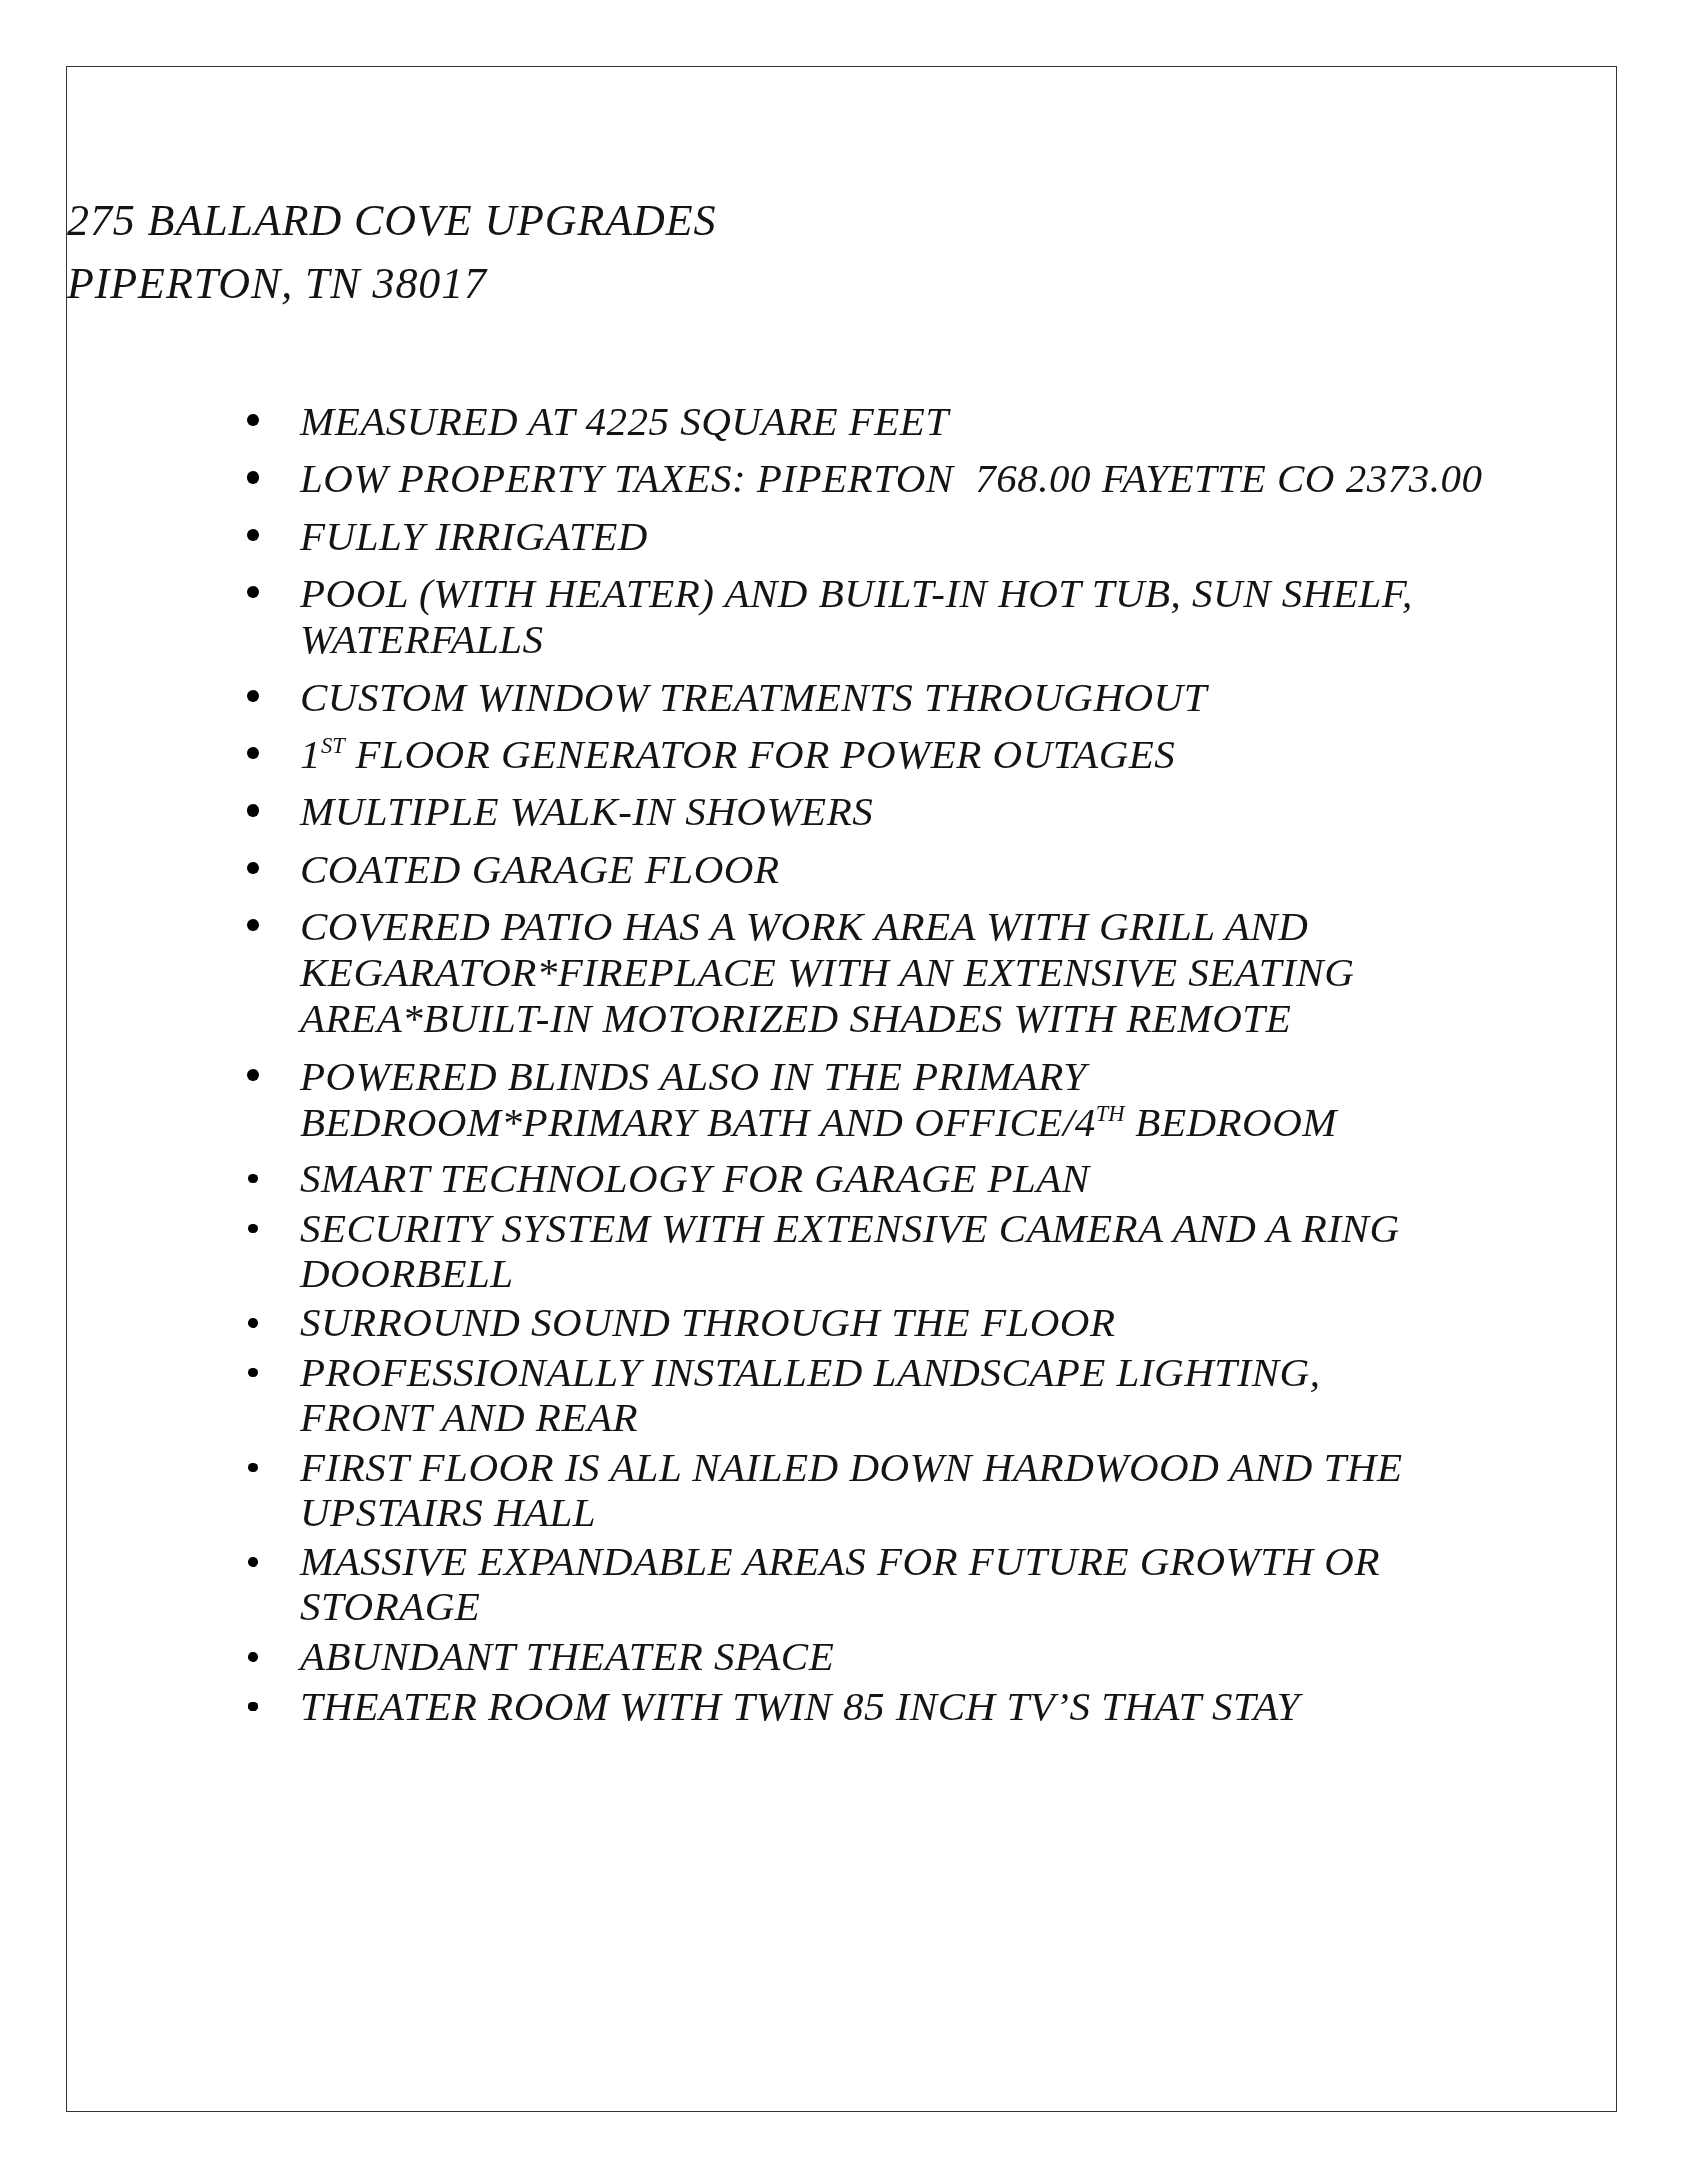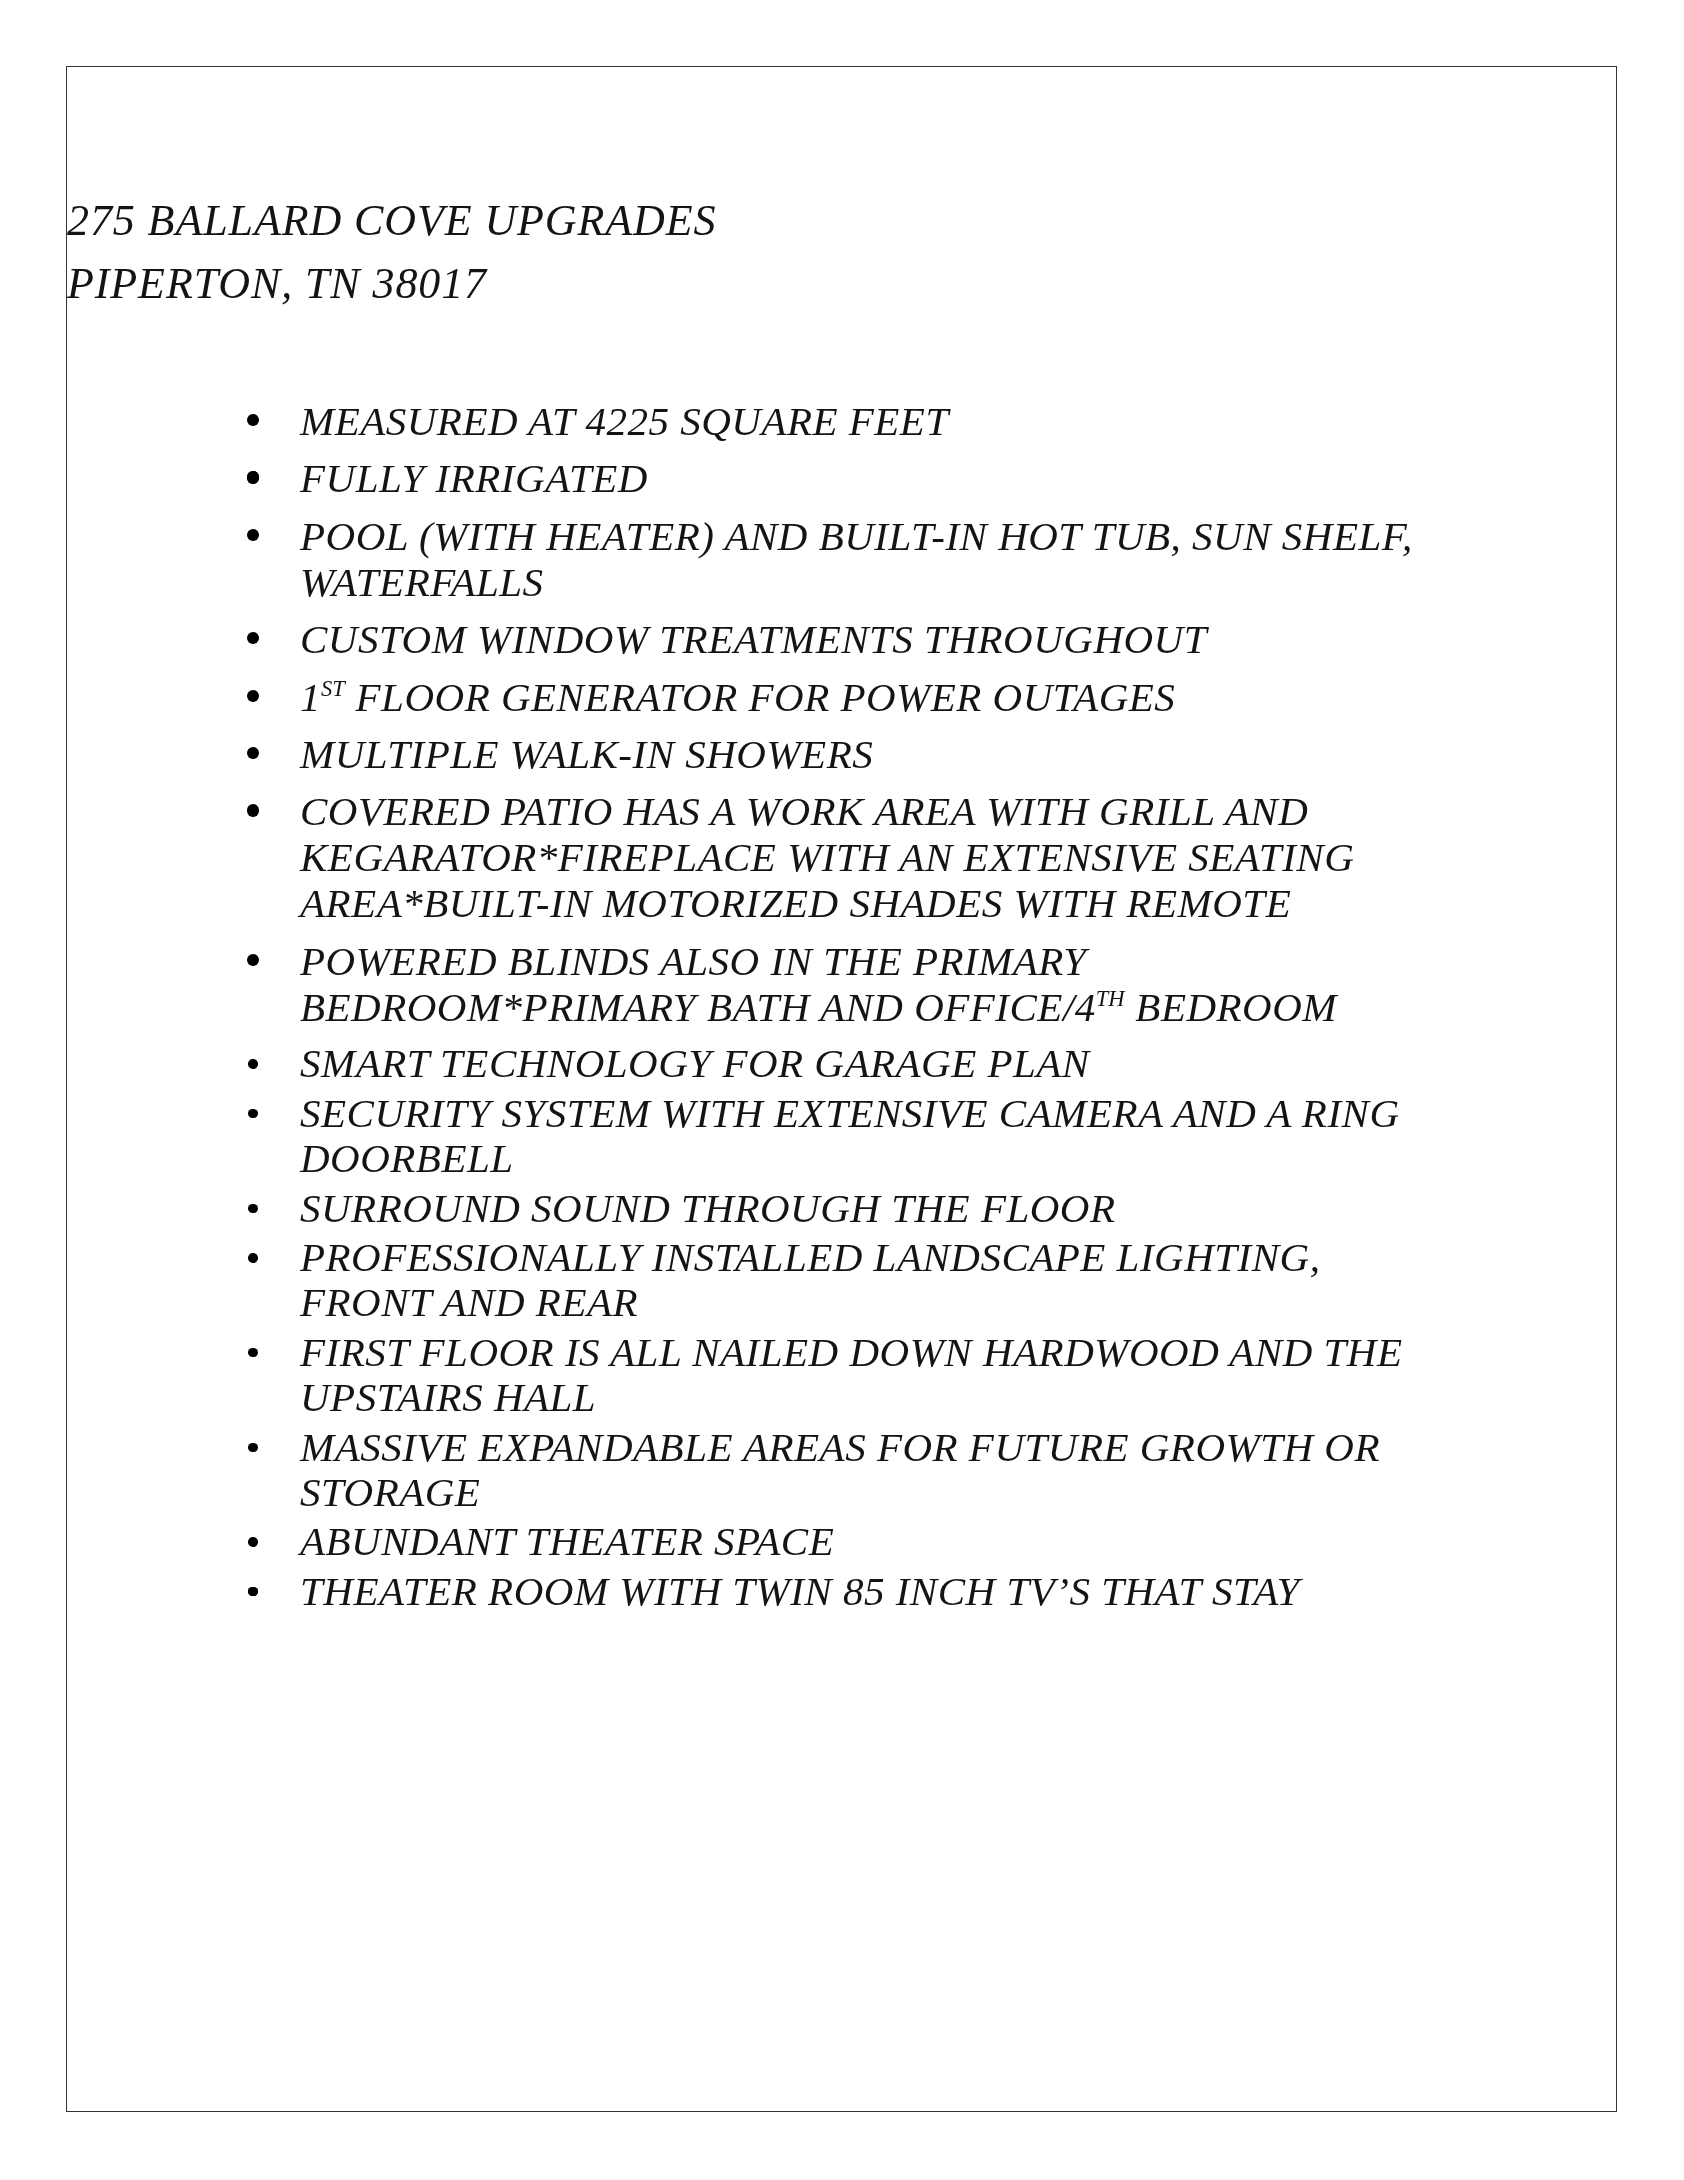--- a/index.html
+++ b/index.html
@@ -82,26 +82,27 @@
 <div class="page">
   <div class="border-frame"></div>
 
   <div class="doc-title">
     <span class="title-line">275 BALLARD COVE UPGRADES</span>
     <span class="title-line">PIPERTON, TN 38017</span>
   </div>
 
   <ul class="upgrades">
       <li class="wide"><span class="dot"></span><span class="li-text">MEASURED AT 4225 SQUARE FEET</span></li>
-      <li class="wide"><span class="dot"></span></li>
+      <li class="wide"><span class="dot"></span><span class="li-text">LOW PROPERTY TAXES: PIPERTON  768.00 FAYETTE CO 2373.00</span></li>
       <li class="wide"><span class="dot"></span><span class="li-text">FULLY IRRIGATED</span></li>
       <li class="wide"><span class="dot"></span><span class="li-text">POOL (WITH HEATER) AND BUILT-IN HOT TUB, SUN SHELF,<br>WATERFALLS</span></li>
       <li class="wide"><span class="dot"></span><span class="li-text">CUSTOM WINDOW TREATMENTS THROUGHOUT</span></li>
       <li class="wide"><span class="dot"></span><span class="li-text">1<sup>ST</sup> FLOOR GENERATOR FOR POWER OUTAGES</span></li>
       <li class="wide"><span class="dot"></span><span class="li-text">MULTIPLE WALK-IN SHOWERS</span></li>
+      <li class="wide"><span class="dot"></span><span class="li-text">COATED GARAGE FLOOR</span></li>
       <li class="wide"><span class="dot"></span><span class="li-text">COVERED PATIO HAS A WORK AREA WITH GRILL AND<br>KEGARATOR*FIREPLACE WITH AN EXTENSIVE SEATING<br>AREA*BUILT-IN MOTORIZED SHADES WITH REMOTE</span></li>
       <li class="wide"><span class="dot"></span><span class="li-text">POWERED BLINDS ALSO IN THE PRIMARY<br>BEDROOM*PRIMARY BATH AND OFFICE/4<sup>TH</sup> BEDROOM</span></li>
       <li class="tight"><span class="dot"></span><span class="li-text">SMART TECHNOLOGY FOR GARAGE PLAN</span></li>
       <li class="tight"><span class="dot"></span><span class="li-text">SECURITY SYSTEM WITH EXTENSIVE CAMERA AND A RING<br>DOORBELL</span></li>
       <li class="tight"><span class="dot"></span><span class="li-text">SURROUND SOUND THROUGH THE FLOOR</span></li>
       <li class="tight"><span class="dot"></span><span class="li-text">PROFESSIONALLY INSTALLED LANDSCAPE LIGHTING,<br>FRONT AND REAR</span></li>
       <li class="tight"><span class="dot"></span><span class="li-text">FIRST FLOOR IS ALL NAILED DOWN HARDWOOD AND THE<br>UPSTAIRS HALL</span></li>
       <li class="tight"><span class="dot"></span><span class="li-text">MASSIVE EXPANDABLE AREAS FOR FUTURE GROWTH OR<br>STORAGE</span></li>
       <li class="tight"><span class="dot"></span><span class="li-text">ABUNDANT THEATER SPACE</span></li>
       <li class="tight"><span class="dot"></span></li>

